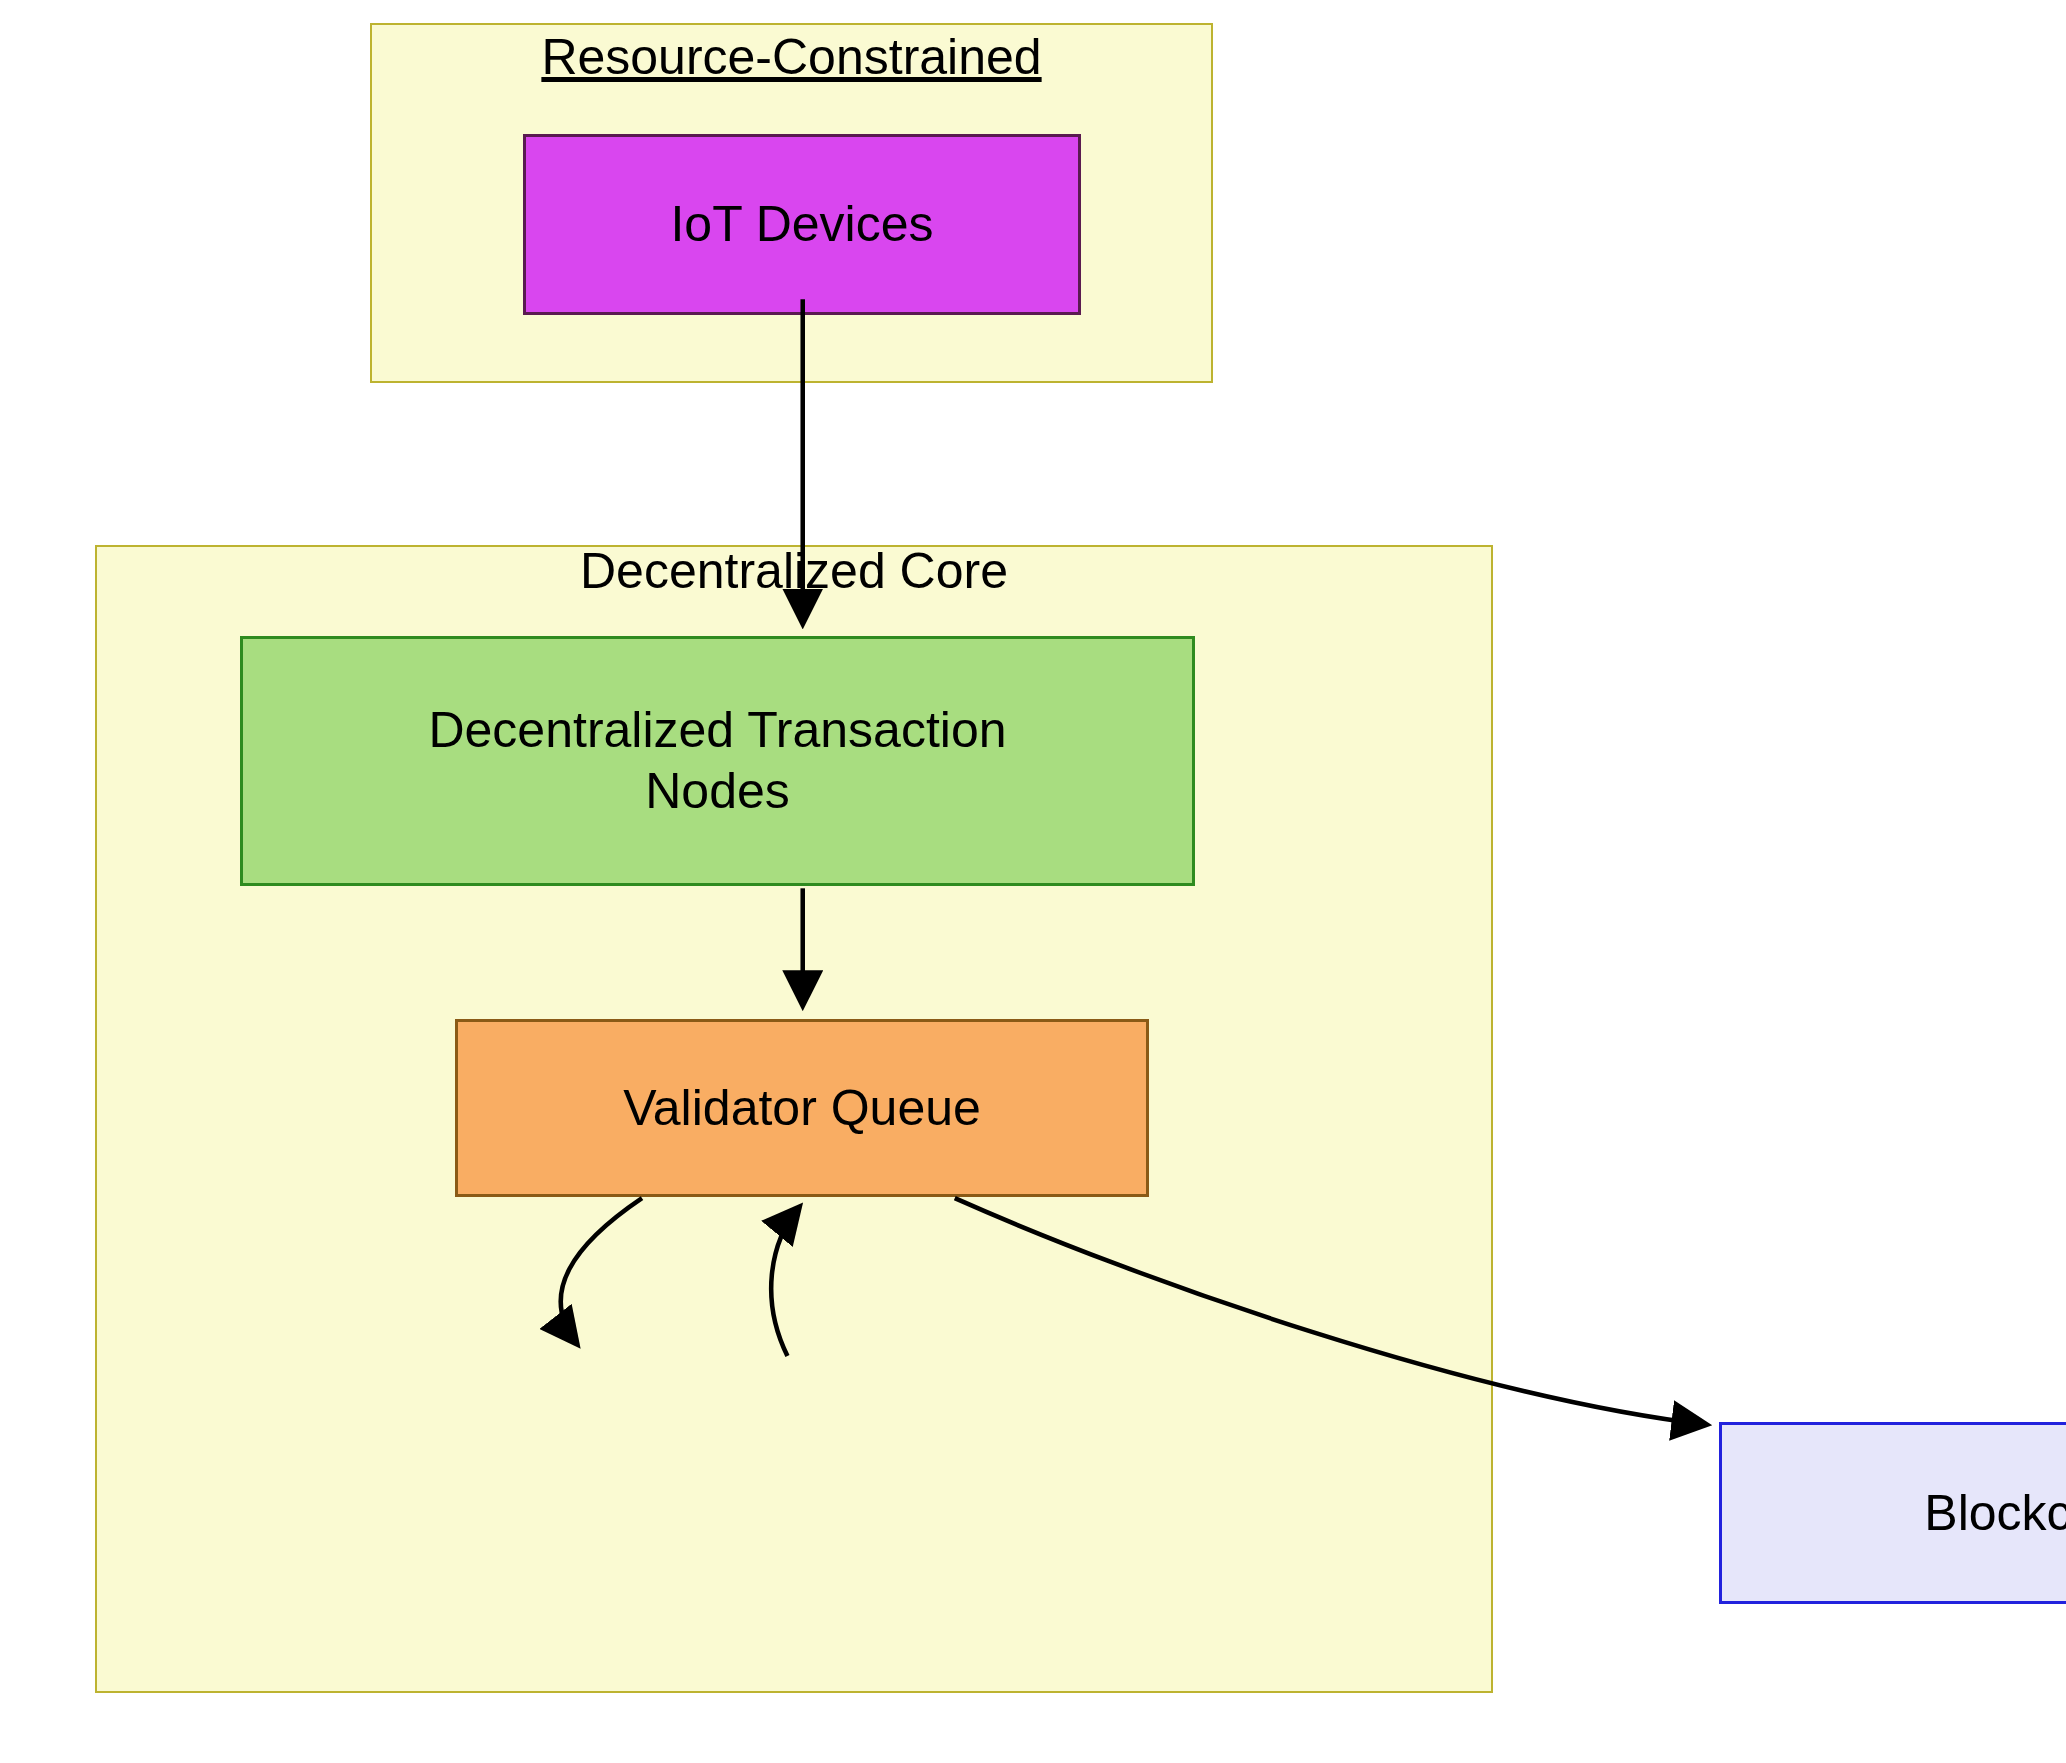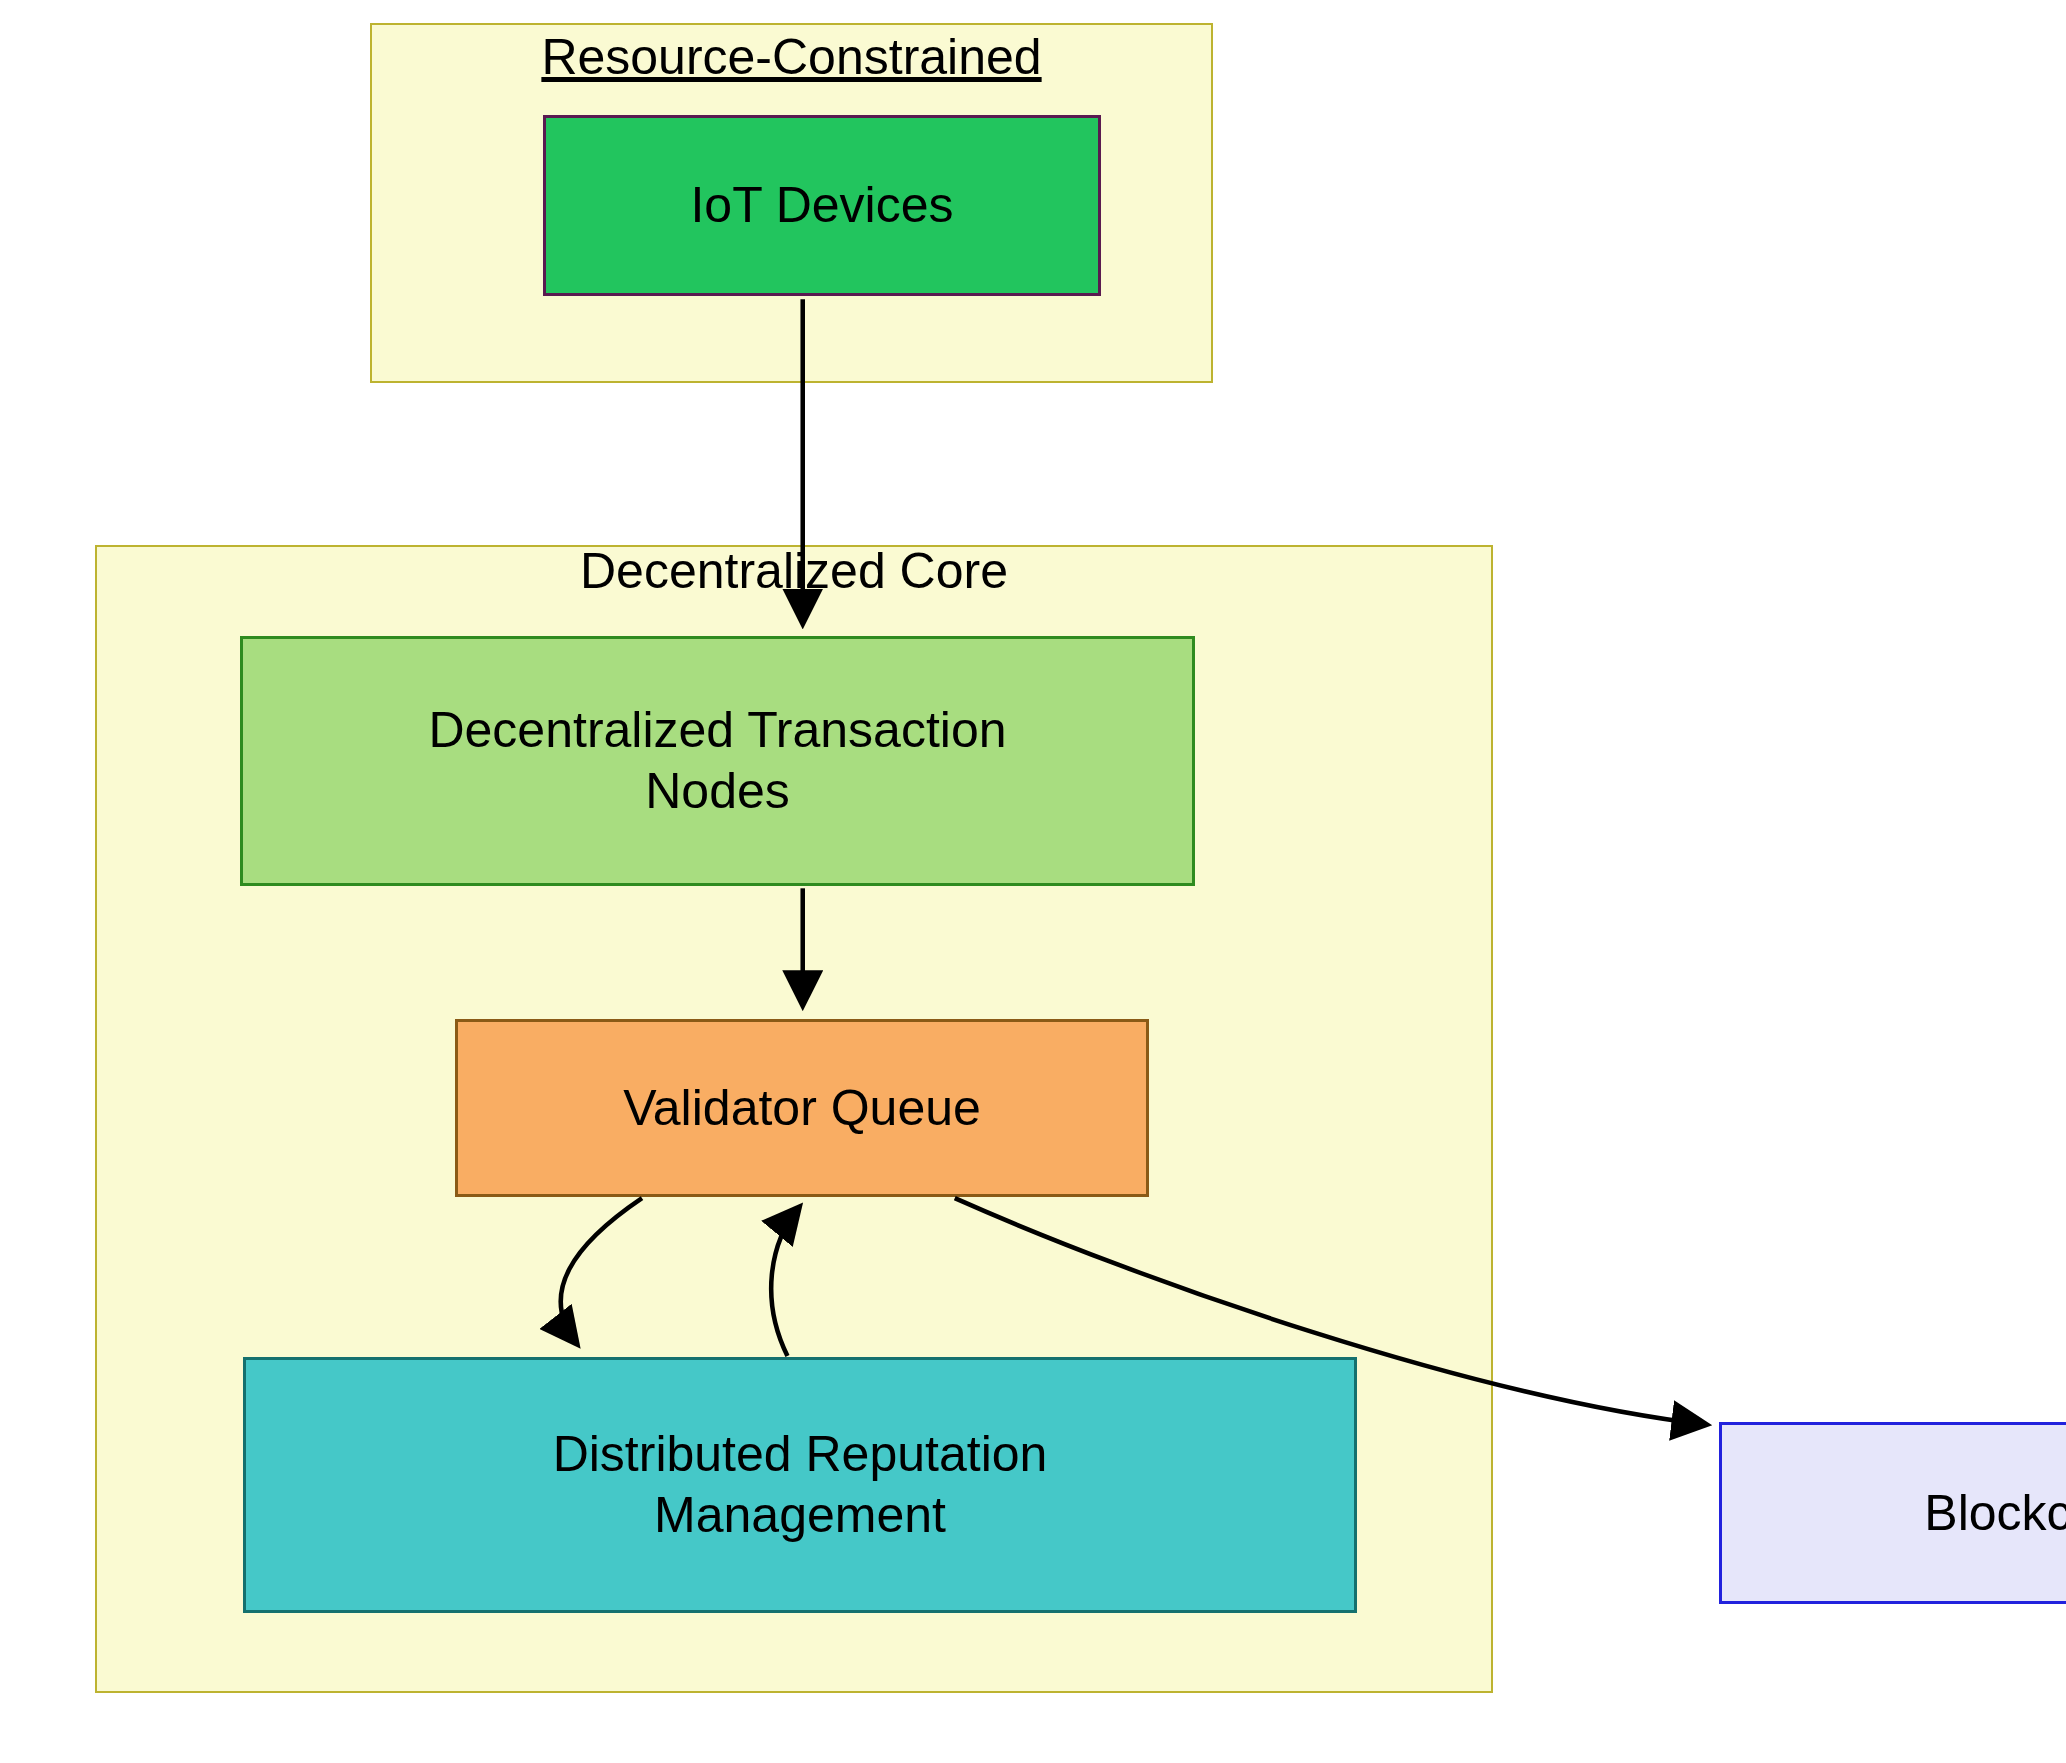--- a/index.html
+++ b/index.html
@@ -32,22 +32,22 @@
     align-items:center;
     justify-content:center;
     text-align:center;
     color:#000000;
     font-size:50px;
     line-height:1.22;
     font-family:"Liberation Sans", sans-serif;
   }
   .node span{display:block;padding:0 10px;}
   #node-iot{
-    left:523px;top:115px;width:558px;height:181px;
-    background:#22c55e;border:3.7px solid #5A1A50;margin-left:20px;
+    left:523px;top:134px;width:558px;height:181px;
+    background:#d946ef;border:3.7px solid #5A1A50;
   }
   #node-queue{
     left:240px;top:636px;width:955px;height:250px;
     background:#A8DD80;border:3.7px solid #2E8B1F;
   }
   #node-validator{
     left:455px;top:1019px;width:694px;height:178px;
     background:#F9AD63;border:3.7px solid #8A5A16;
   }
   #node-reputation{
@@ -95,26 +95,20 @@
     <div>
       <span>Decentralized Transaction</span>
       <span>Nodes</span>
     </div>
   </div>
 
   <div class="node" id="node-validator">
     <span>Validator Queue</span>
   </div>
 
-  <div class="node" id="node-reputation">
-    <div>
-      <span>Distributed Reputation</span>
-      <span>Management</span>
-    </div>
-  </div>
 
   <div class="node" id="node-ledger">
     <span>Blockchain Ledger</span>
   </div>
 
   <svg class="edges" viewBox="0 0 6400 4267">
     <defs>
       <marker id="arrowhead" markerWidth="9" markerHeight="9" refX="7.6" refY="4.5" orient="auto" markerUnits="strokeWidth">
         <path d="M0,0 L9,4.5 L0,9 Z" fill="#000000"></path>
       </marker>

